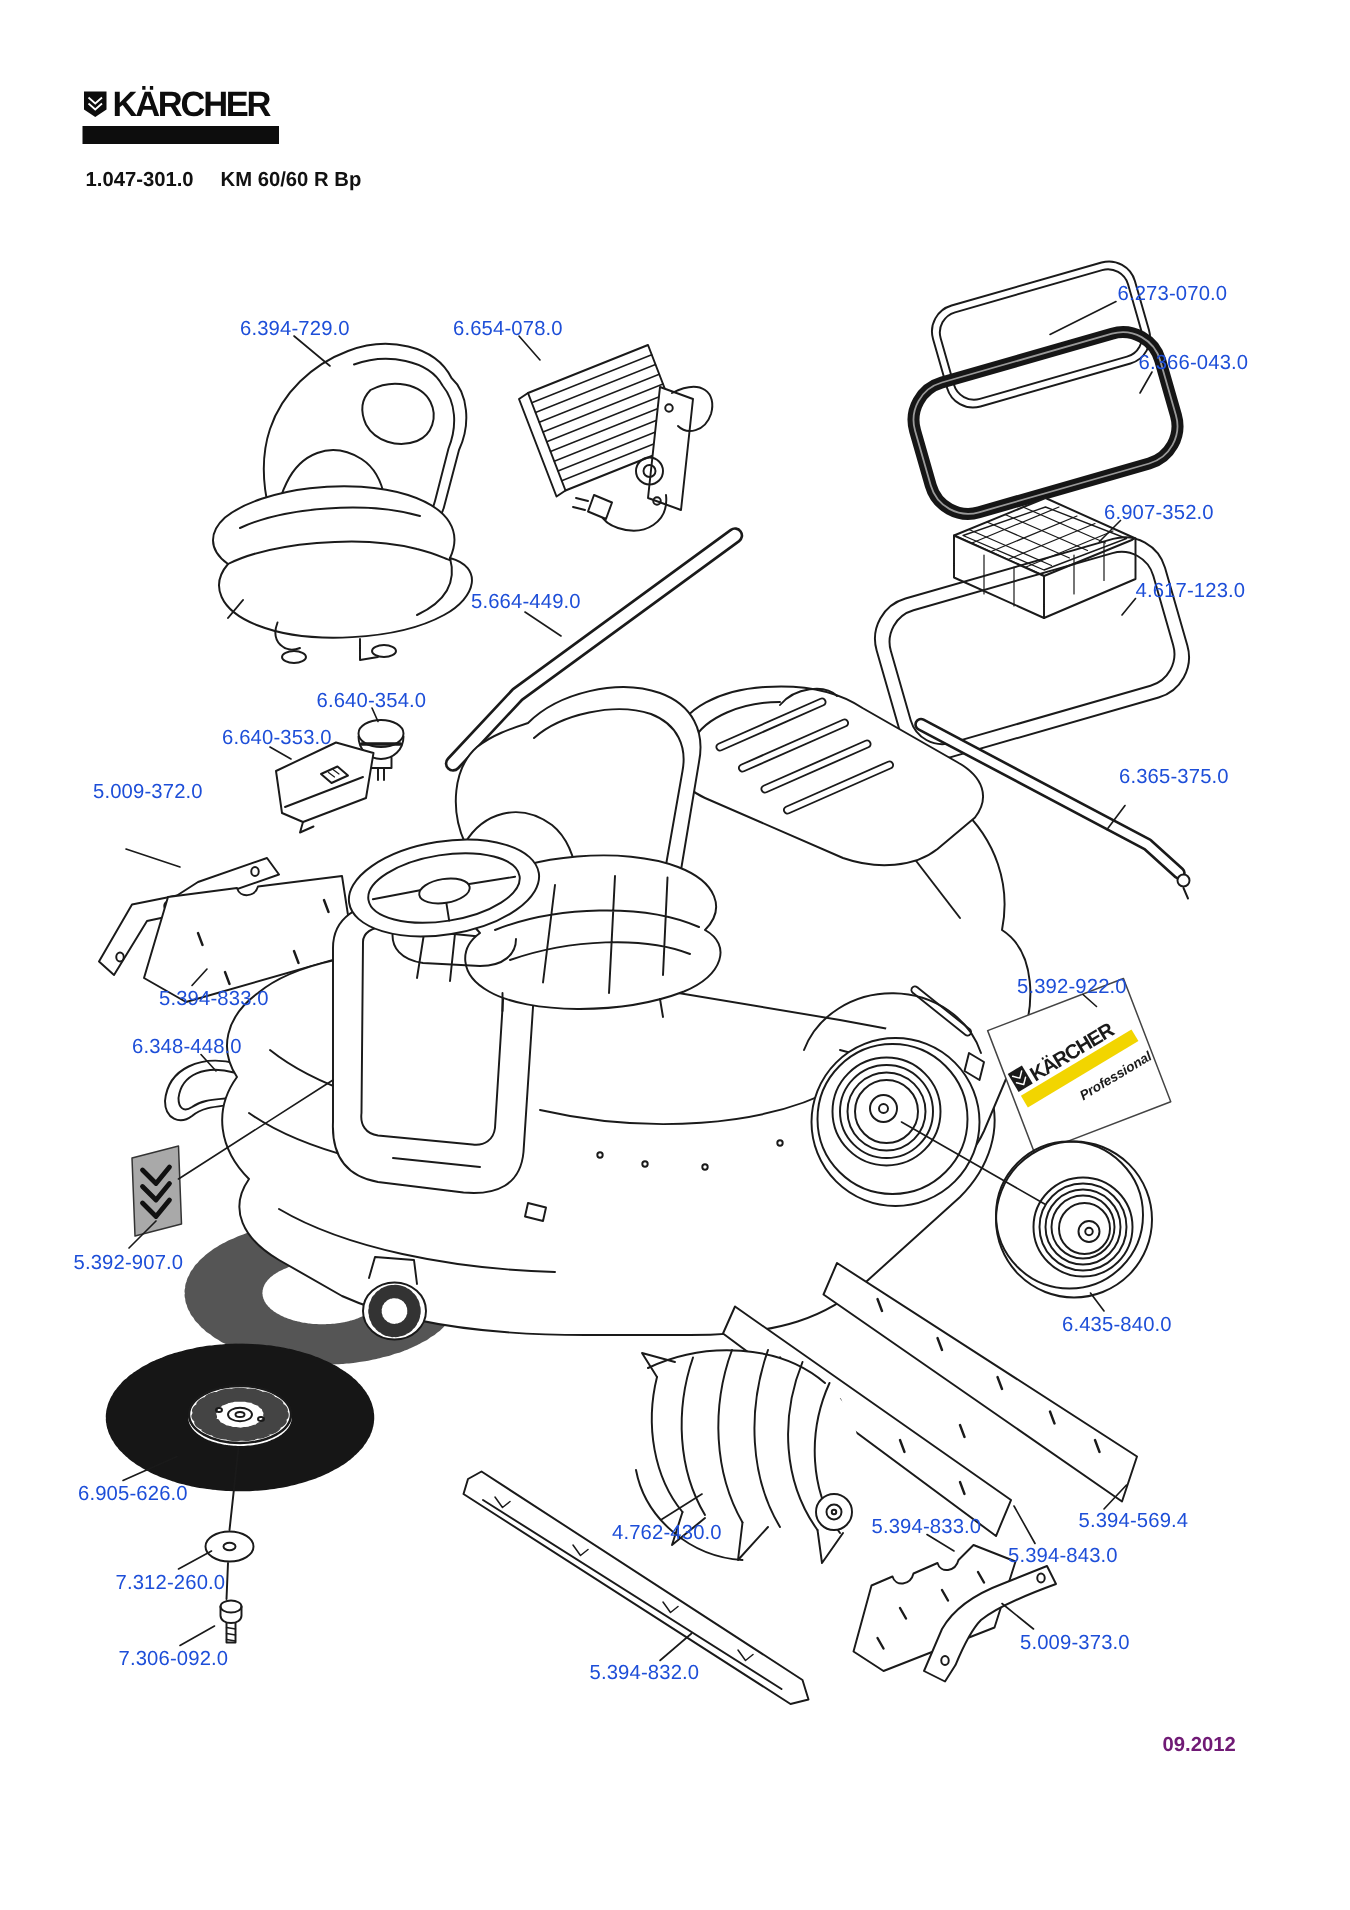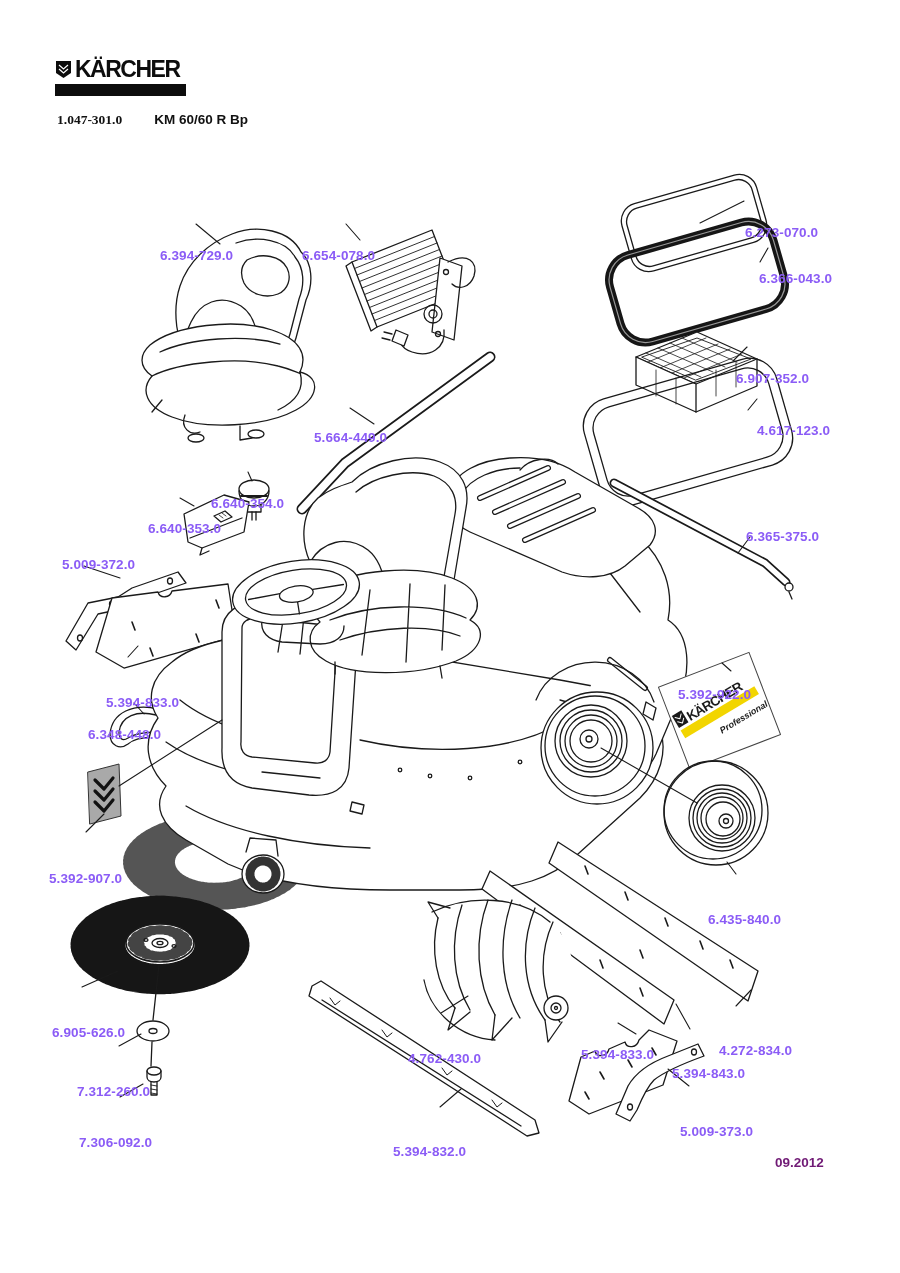--- a/index.html
+++ b/index.html
@@ -1,28 +1,28 @@
 <!DOCTYPE html>
 <html><head>
 <meta charset="utf-8">
 <style>
   html,body{margin:0;padding:0;background:#fff;}
   .page{position:relative;width:900px;height:1273px;background:#ffffff;
         font-family:"Liberation Sans",sans-serif;overflow:hidden;}
   svg.art{position:absolute;left:0;top:0;}
-  .part-label{position:absolute;font-weight:bold;font-size:13.5px;color:#8b5cf6;
-              white-space:nowrap;letter-spacing:0.1px;margin-top:37px;}
+  .part-label{position:absolute;font-weight:normal;font-size:13.5px;color:#1d4ed8;
+              white-space:nowrap;letter-spacing:0.1px;}
   .logo{position:absolute;left:55px;top:58px;}
   .logo-row{display:flex;align-items:center;gap:3px;}
   .logo-text{font-weight:bold;font-size:23px;letter-spacing:-1.5px;color:#0d0d0d;
              transform:scaleY(1.02);line-height:1;}
   .logo-bar{width:131px;height:12px;background:#0d0d0d;margin-top:3px;}
   .model-line{position:absolute;left:57px;top:112px;font-weight:bold;
               font-size:13.5px;color:#111;}
-  .model-line .pn{margin-right:32px;font-family:Liberation Serif, serif;}
+  .model-line .pn{margin-right:18px;}
   .date-label{position:absolute;left:775px;top:1155px;font-weight:bold;
               font-size:13.5px;color:#701a75;}
 </style>
 </head>
 <body>
 
 <div class="page">
 
 <svg class="art" width="900" height="1273" viewBox="0 0 900 1273">
 <g stroke="#1a1a1a" stroke-width="1.3" fill="none" stroke-linecap="round" stroke-linejoin="round">
@@ -343,32 +343,32 @@
 
 <div class="part-label" style="left:160px;top:211px">6.394-729.0</div>
 <div class="part-label" style="left:302px;top:211px">6.654-078.0</div>
 <div class="part-label" style="left:745px;top:188px">6.273-070.0</div>
 <div class="part-label" style="left:759px;top:234px">6.366-043.0</div>
 <div class="part-label" style="left:736px;top:334px">6.907-352.0</div>
 <div class="part-label" style="left:757px;top:386px">4.617-123.0</div>
 <div class="part-label" style="left:314px;top:393px">5.664-449.0</div>
 <div class="part-label" style="left:211px;top:459px">6.640-354.0</div>
 <div class="part-label" style="left:148px;top:484px">6.640-353.0</div>
-<div class="part-label" style="left:746px;top:492px">6.365-375.0</div>
+<div class="part-label" style="left:746px;top:510px">6.365-375.0</div>
 <div class="part-label" style="left:62px;top:520px">5.009-372.0</div>
 <div class="part-label" style="left:106px;top:658px">5.394-833.0</div>
 <div class="part-label" style="left:88px;top:690px">6.348-448.0</div>
 <div class="part-label" style="left:678px;top:650px">5.392-922.0</div>
 <div class="part-label" style="left:49px;top:834px">5.392-907.0</div>
 <div class="part-label" style="left:708px;top:875px">6.435-840.0</div>
 <div class="part-label" style="left:52px;top:988px">6.905-626.0</div>
 <div class="part-label" style="left:77px;top:1047px">7.312-260.0</div>
 <div class="part-label" style="left:79px;top:1098px">7.306-092.0</div>
 <div class="part-label" style="left:408px;top:1014px">4.762-430.0</div>
 <div class="part-label" style="left:393px;top:1107px">5.394-832.0</div>
 <div class="part-label" style="left:581px;top:1010px">5.394-833.0</div>
 <div class="part-label" style="left:672px;top:1029px">5.394-843.0</div>
-<div class="part-label" style="left:719px;top:1006px">4.272-834.0</div>
+<div class="part-label" style="left:719px;top:1006px">5.394-569.4</div>
 <div class="part-label" style="left:680px;top:1087px">5.009-373.0</div>
 
 <div class="date-label">09.2012</div>
 
 </div>
 
 </body></html>

